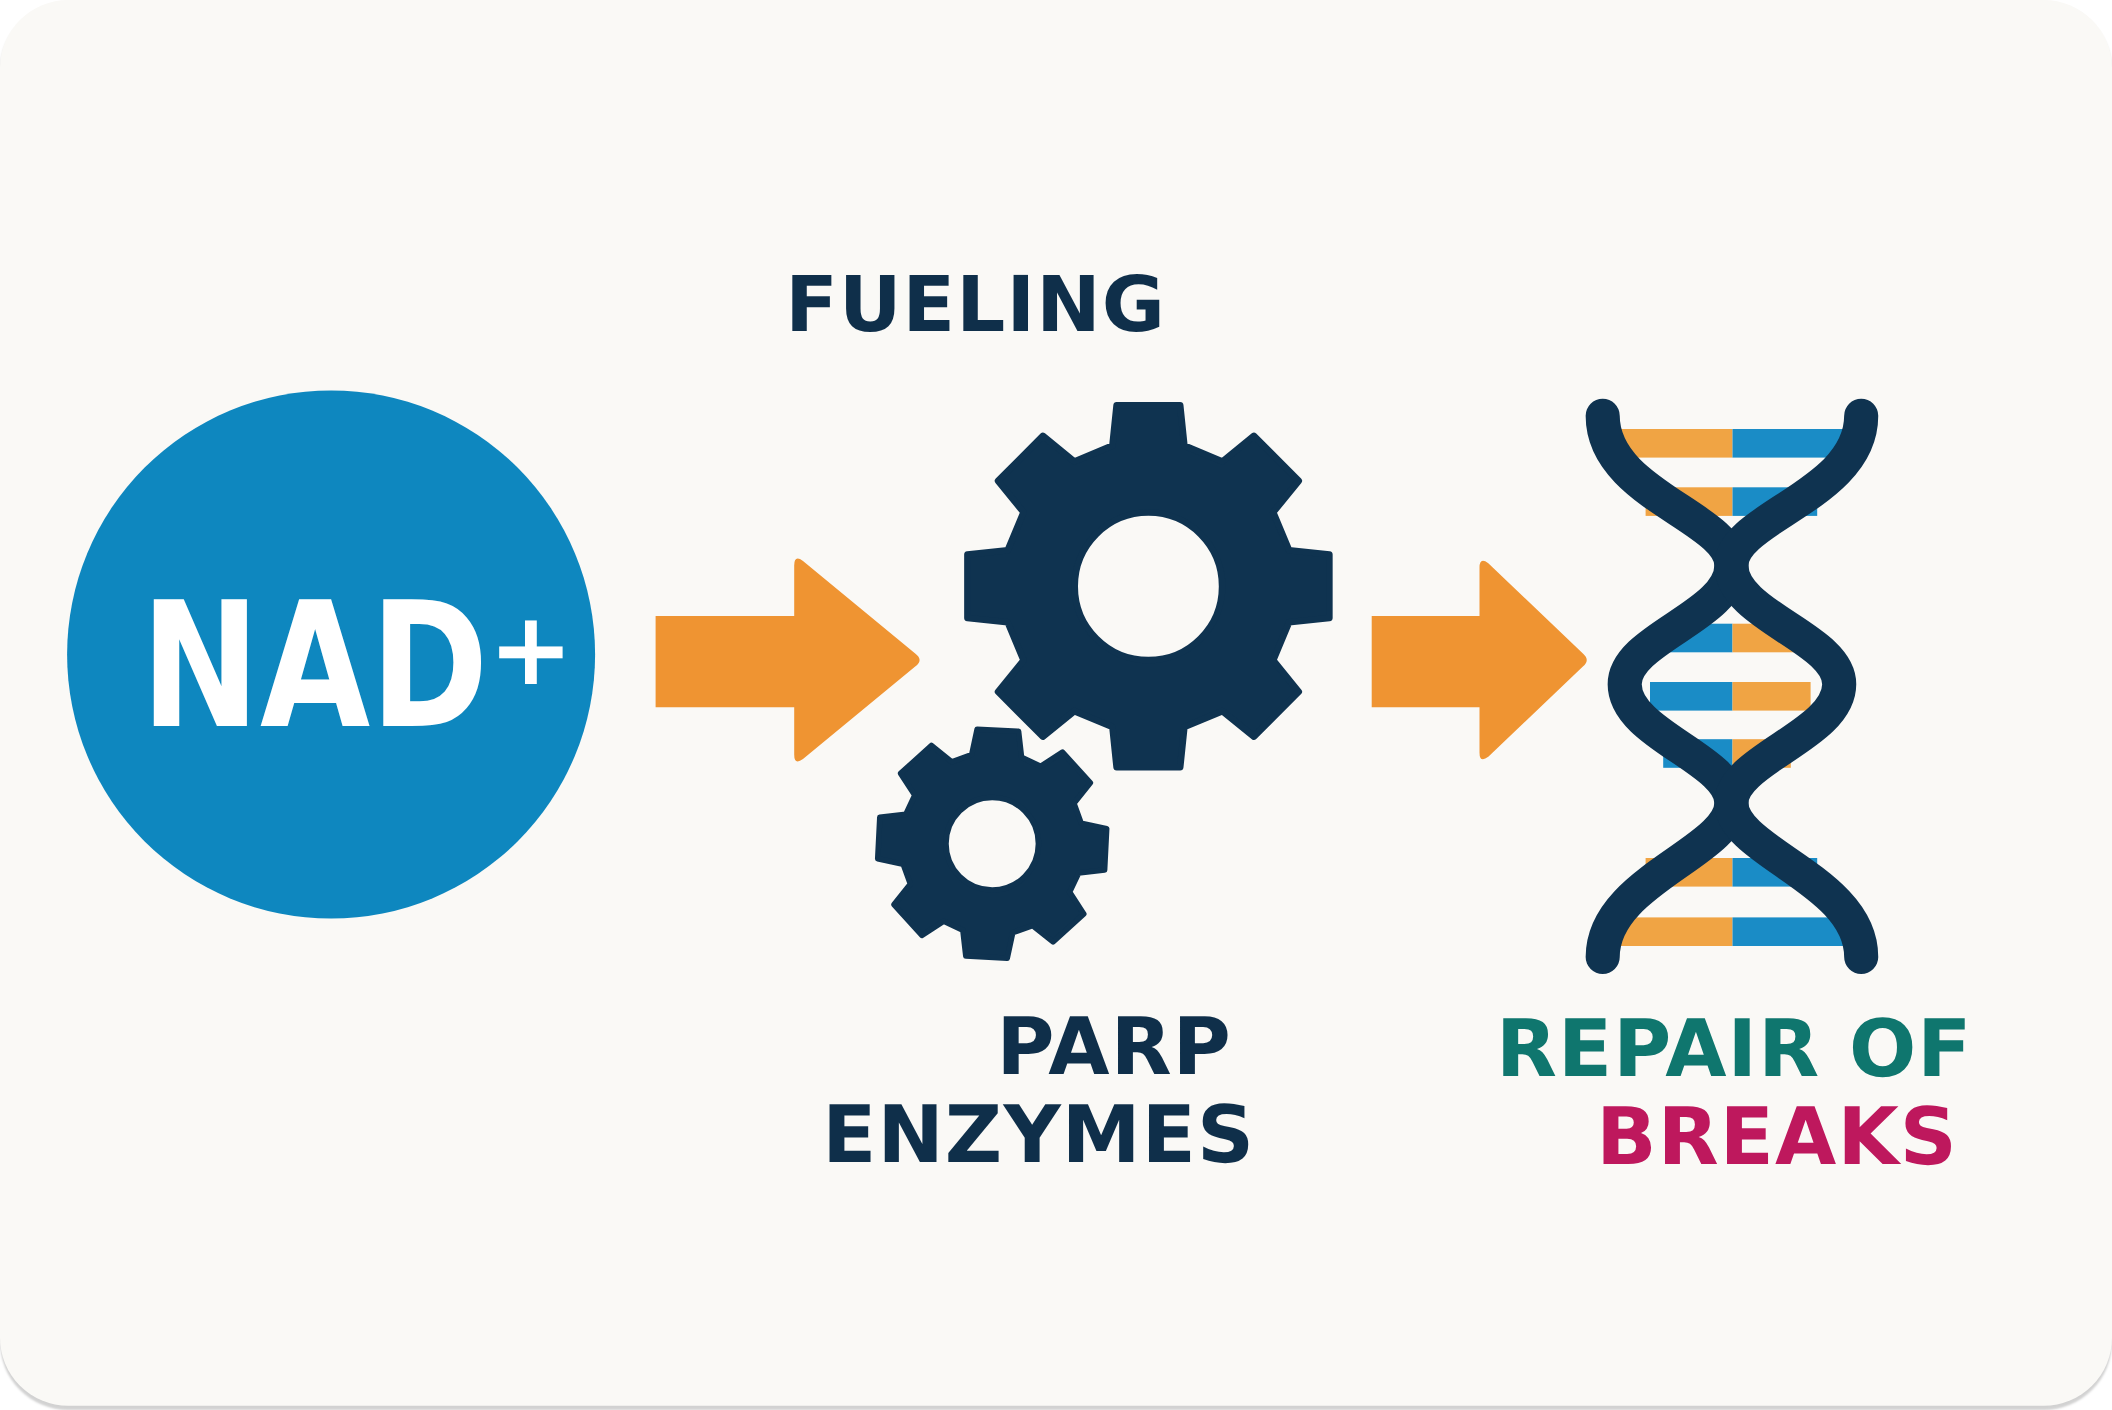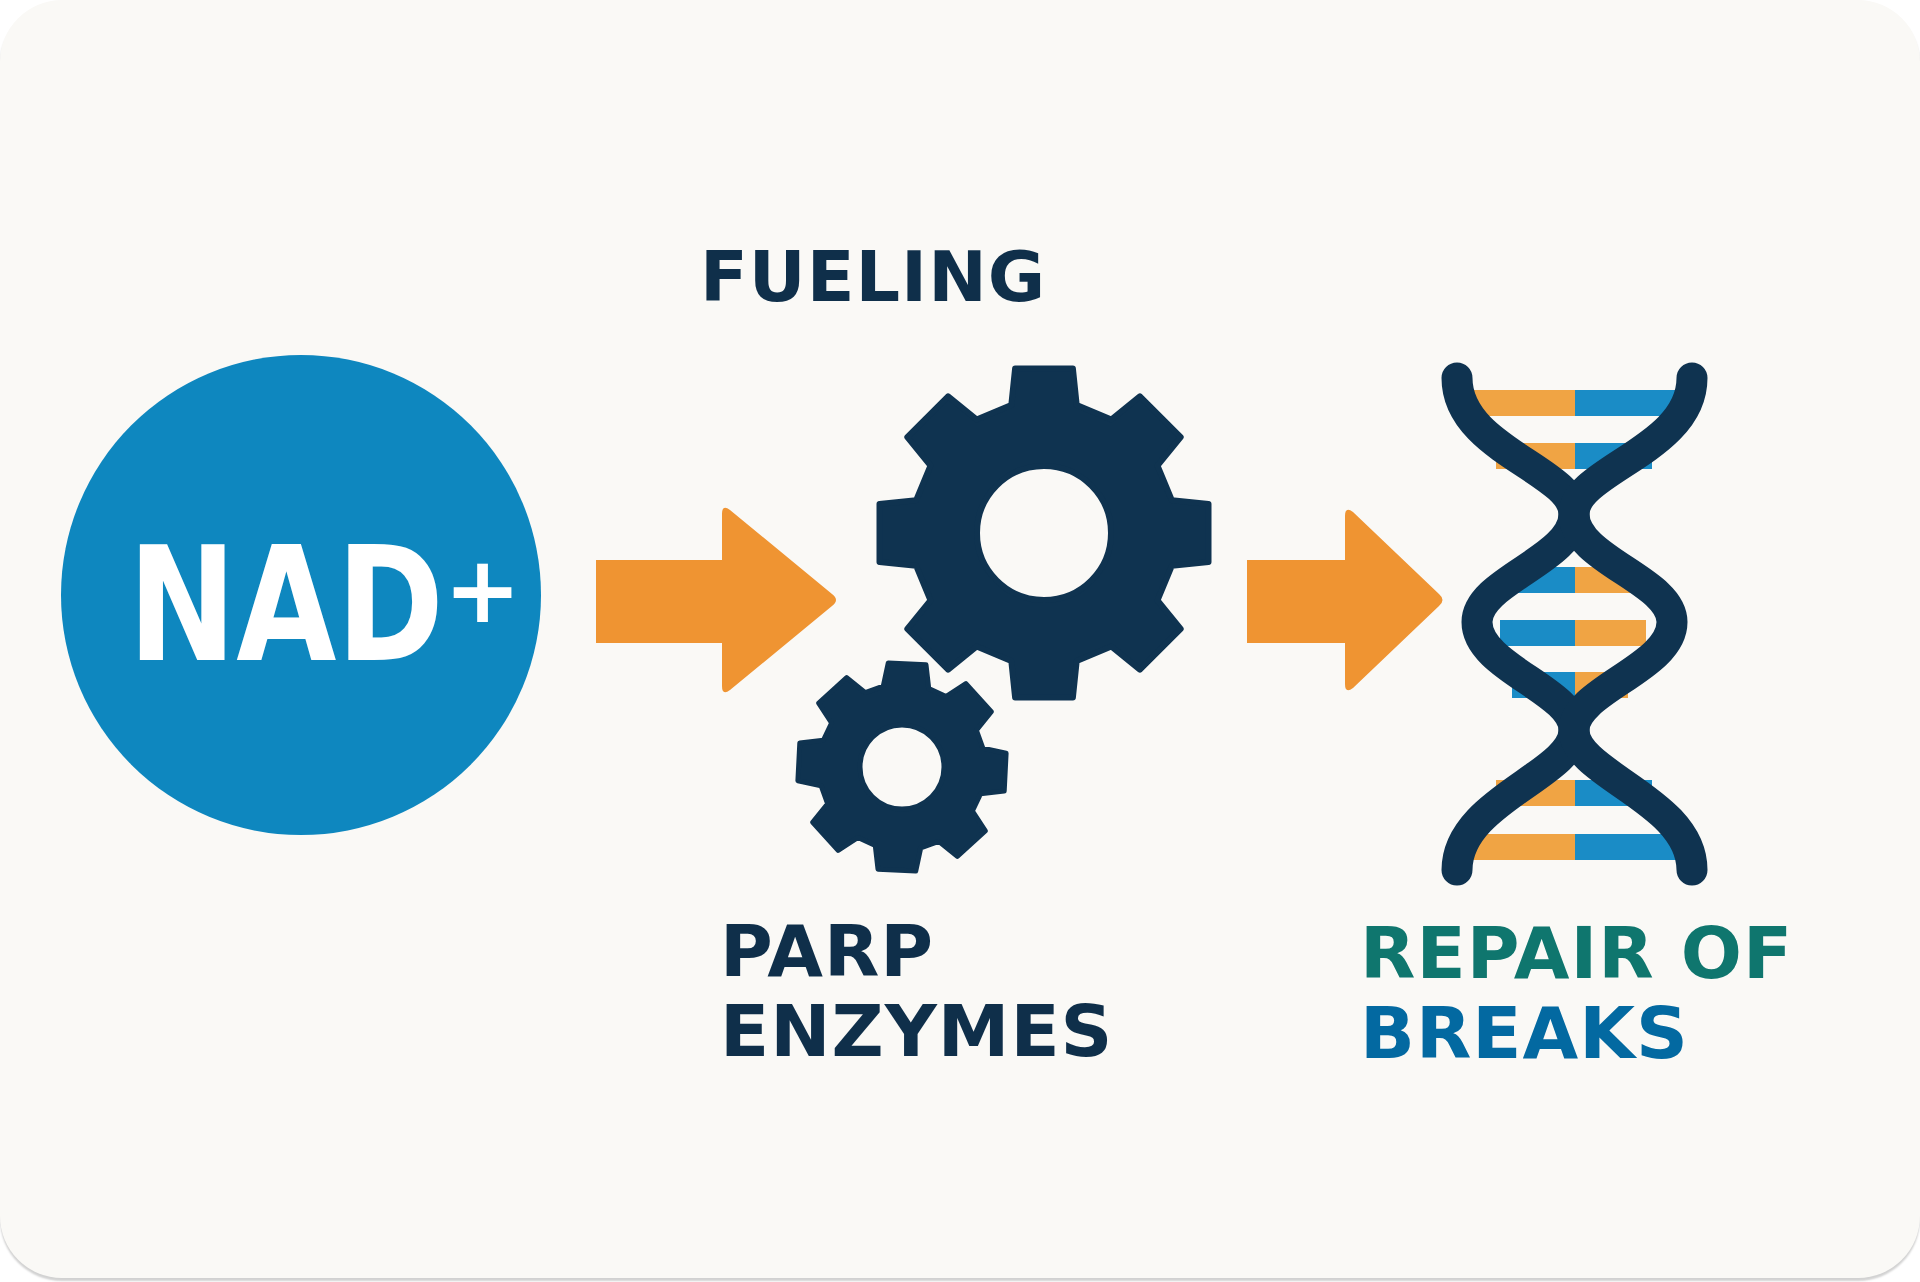--- a/index.html
+++ b/index.html
@@ -24,21 +24,21 @@
   .diagram {
     position: absolute;
     left: 0;
     top: 0;
   }
   .label {
     position: absolute;
     font-family: "DejaVu Sans", sans-serif;
     font-weight: bold;
     color: #0f2f4a;
-    text-align: left;
+    text-align: right;
     white-space: nowrap;
     letter-spacing: 1px;
   }
   .nad-text {
     font-family: "DejaVu Sans", sans-serif;
     font-weight: bold;
   }
 </style>
 </head>
 <body>
@@ -81,17 +81,17 @@
         </g>
       <path id="dna-strand-a" fill="none" stroke-width="31" stroke-linecap="round" d="M1457,378 C1457,450 1574,470 1574,514 C1574,560 1477,580 1477,622 C1477,668 1574,690 1574,730 C1574,775 1457,800 1457,870" stroke="#0f3350"></path>
       <path id="dna-strand-b" fill="none" stroke-width="31" stroke-linecap="round" d="M1692,378 C1692,450 1574,470 1574,514 C1574,560 1672,580 1672,622 C1672,668 1574,690 1574,730 C1574,775 1692,800 1692,870" stroke="#0f3350"></path>
     </g>
   </svg>
 
   <div class="label" style="left: 700px; top: 236px; width: 360px; font-size: 70px; color: rgb(15, 47, 74);">FUELING</div>
 
 
   <div class="label" style="left: 720px; top: 909px; width: 400px; font-size: 72px; color: rgb(15, 47, 74);">PARP</div>
-  <div class="label" style="left: 720px; top: 989px; width: 400px; font-size: 72px; color: rgb(15, 47, 74);">ENZYMES</div>
+  <div class="label" style="left: 741px; top: 989px; width: 400px; font-size: 72px; color: rgb(15, 47, 74);">ENZYMES</div>
 
   <div class="label" style="left: 1360px; top: 911px; width: 420px; font-size: 72px; color: #0f766e;">REPAIR OF</div>
-  <div class="label" style="left: 1360px; top: 991px; width: 420px; font-size: 72px; color: #0369a1;">BREAKS</div>
+  <div class="label" style="left: 1360px; top: 991px; width: 420px; font-size: 72px; color: #be185d;">BREAKS</div>
 </div>
 
 </body></html>

